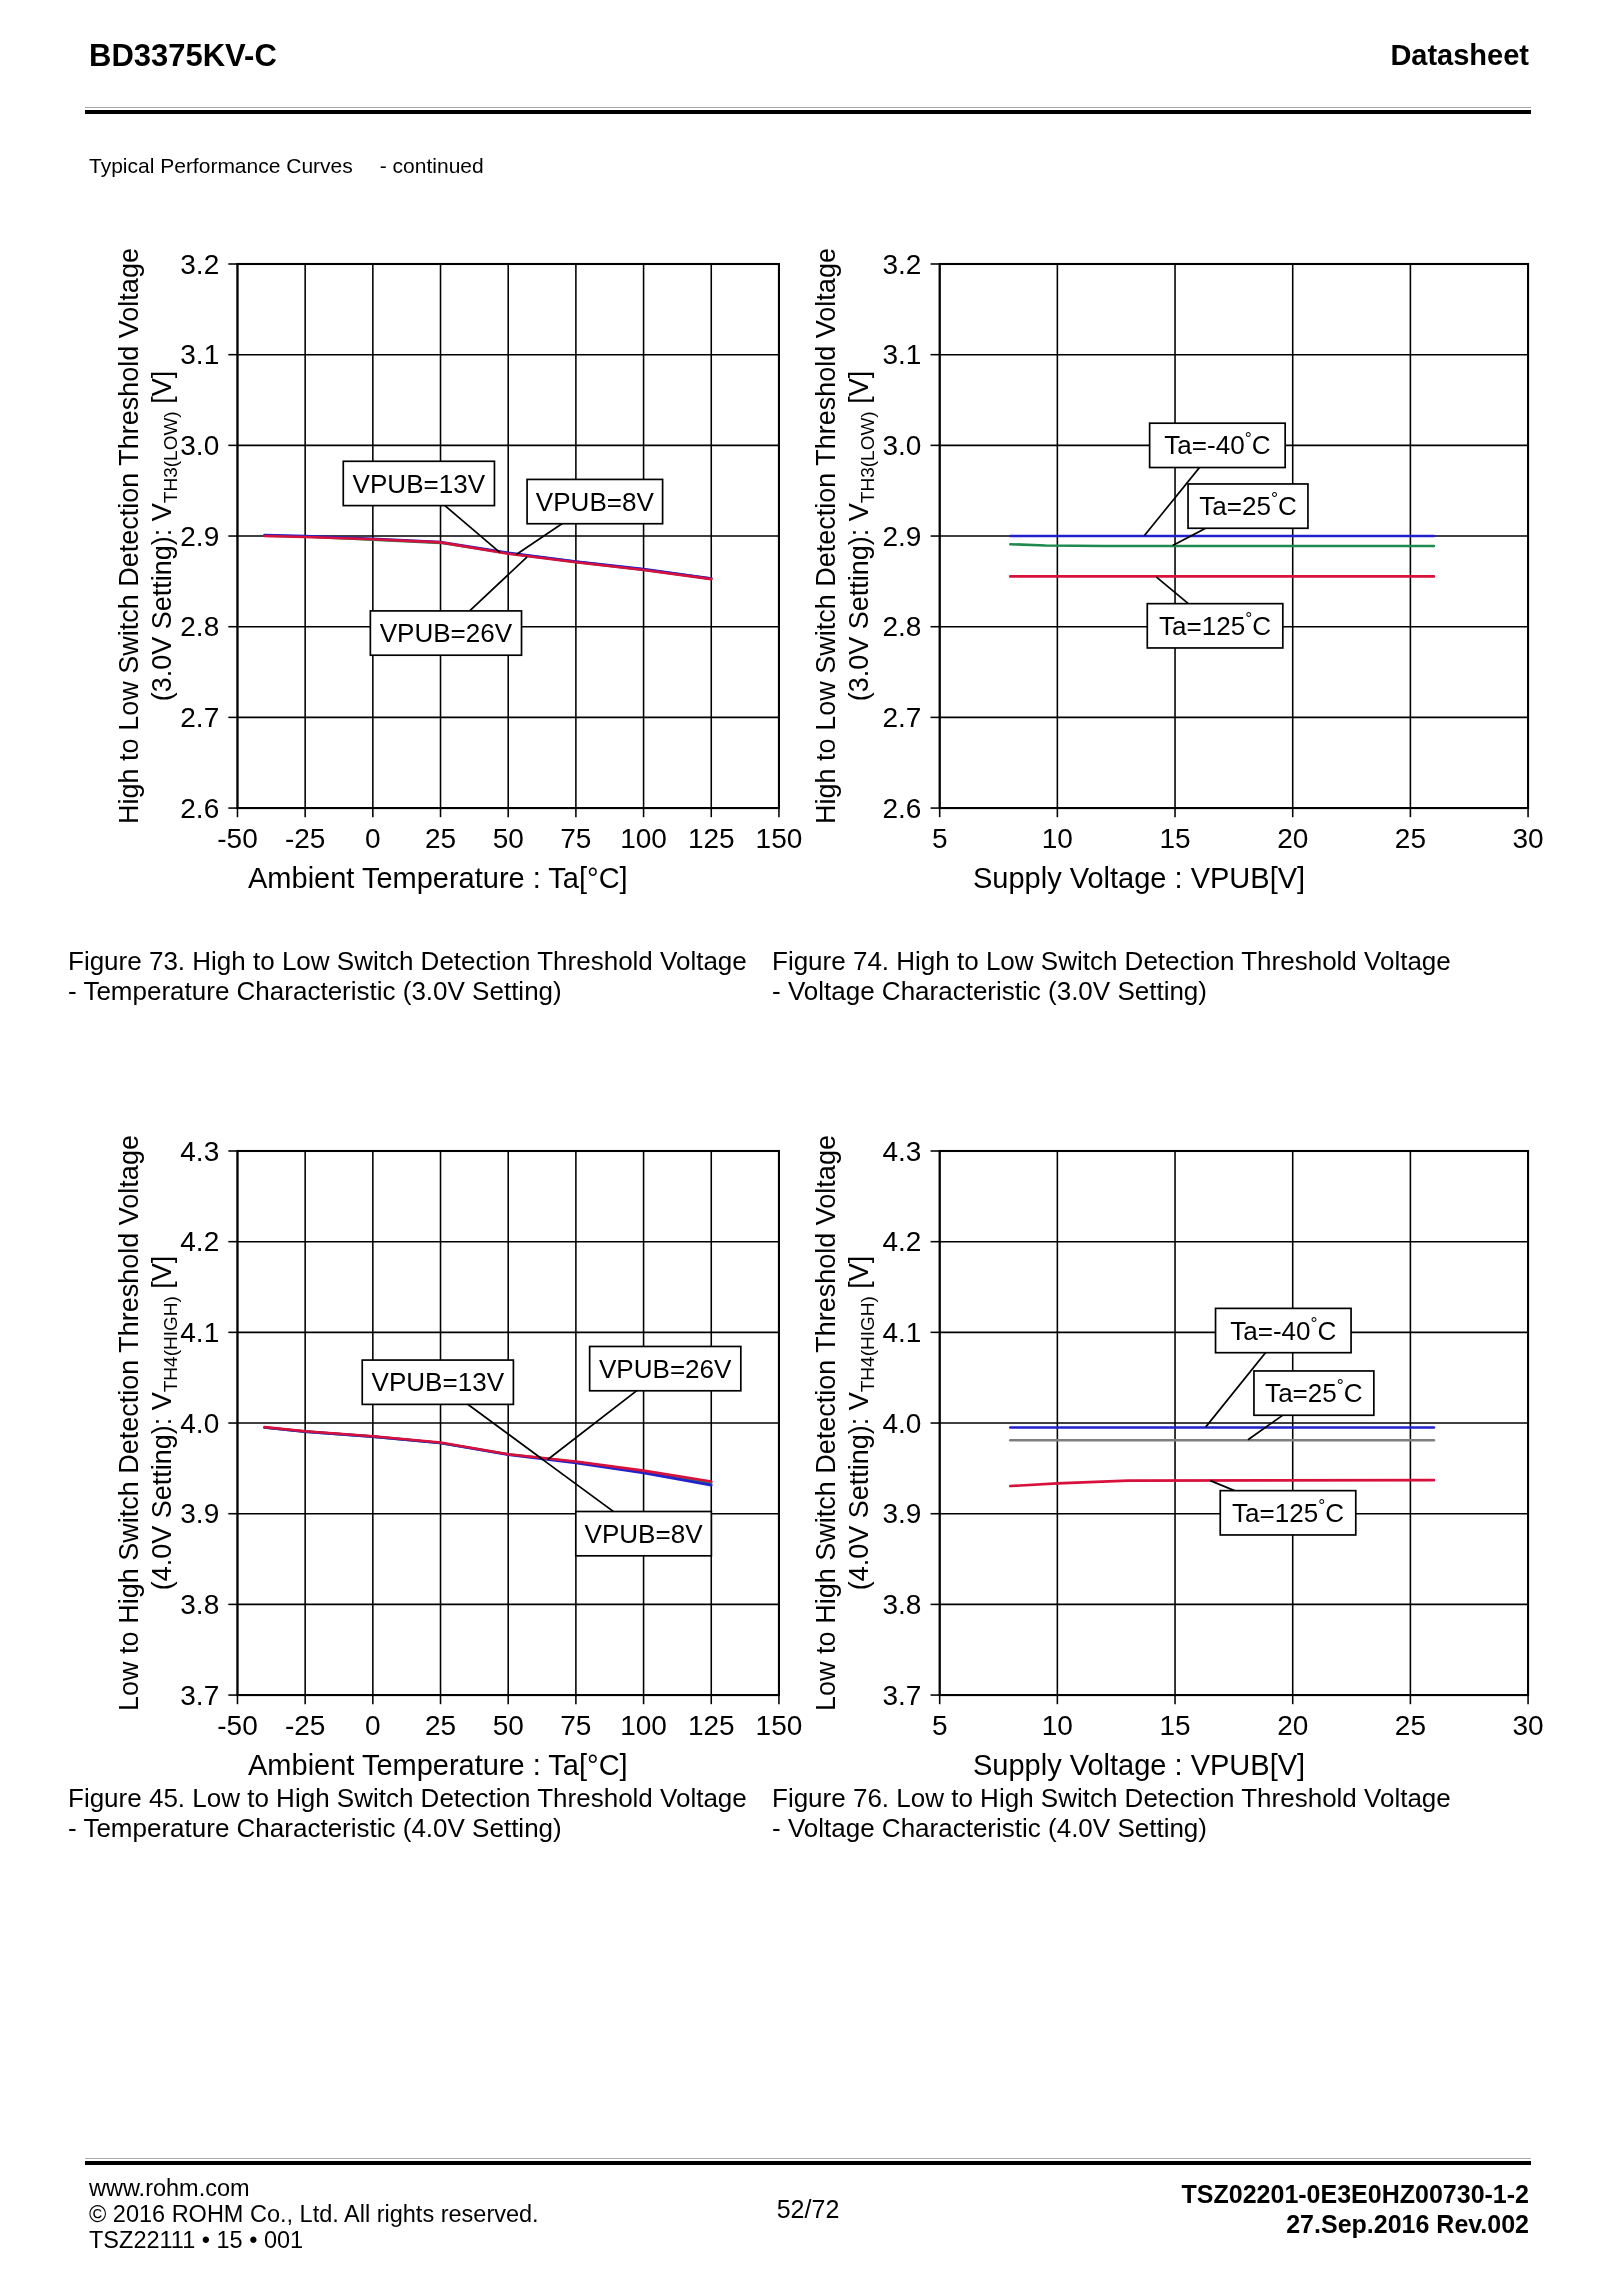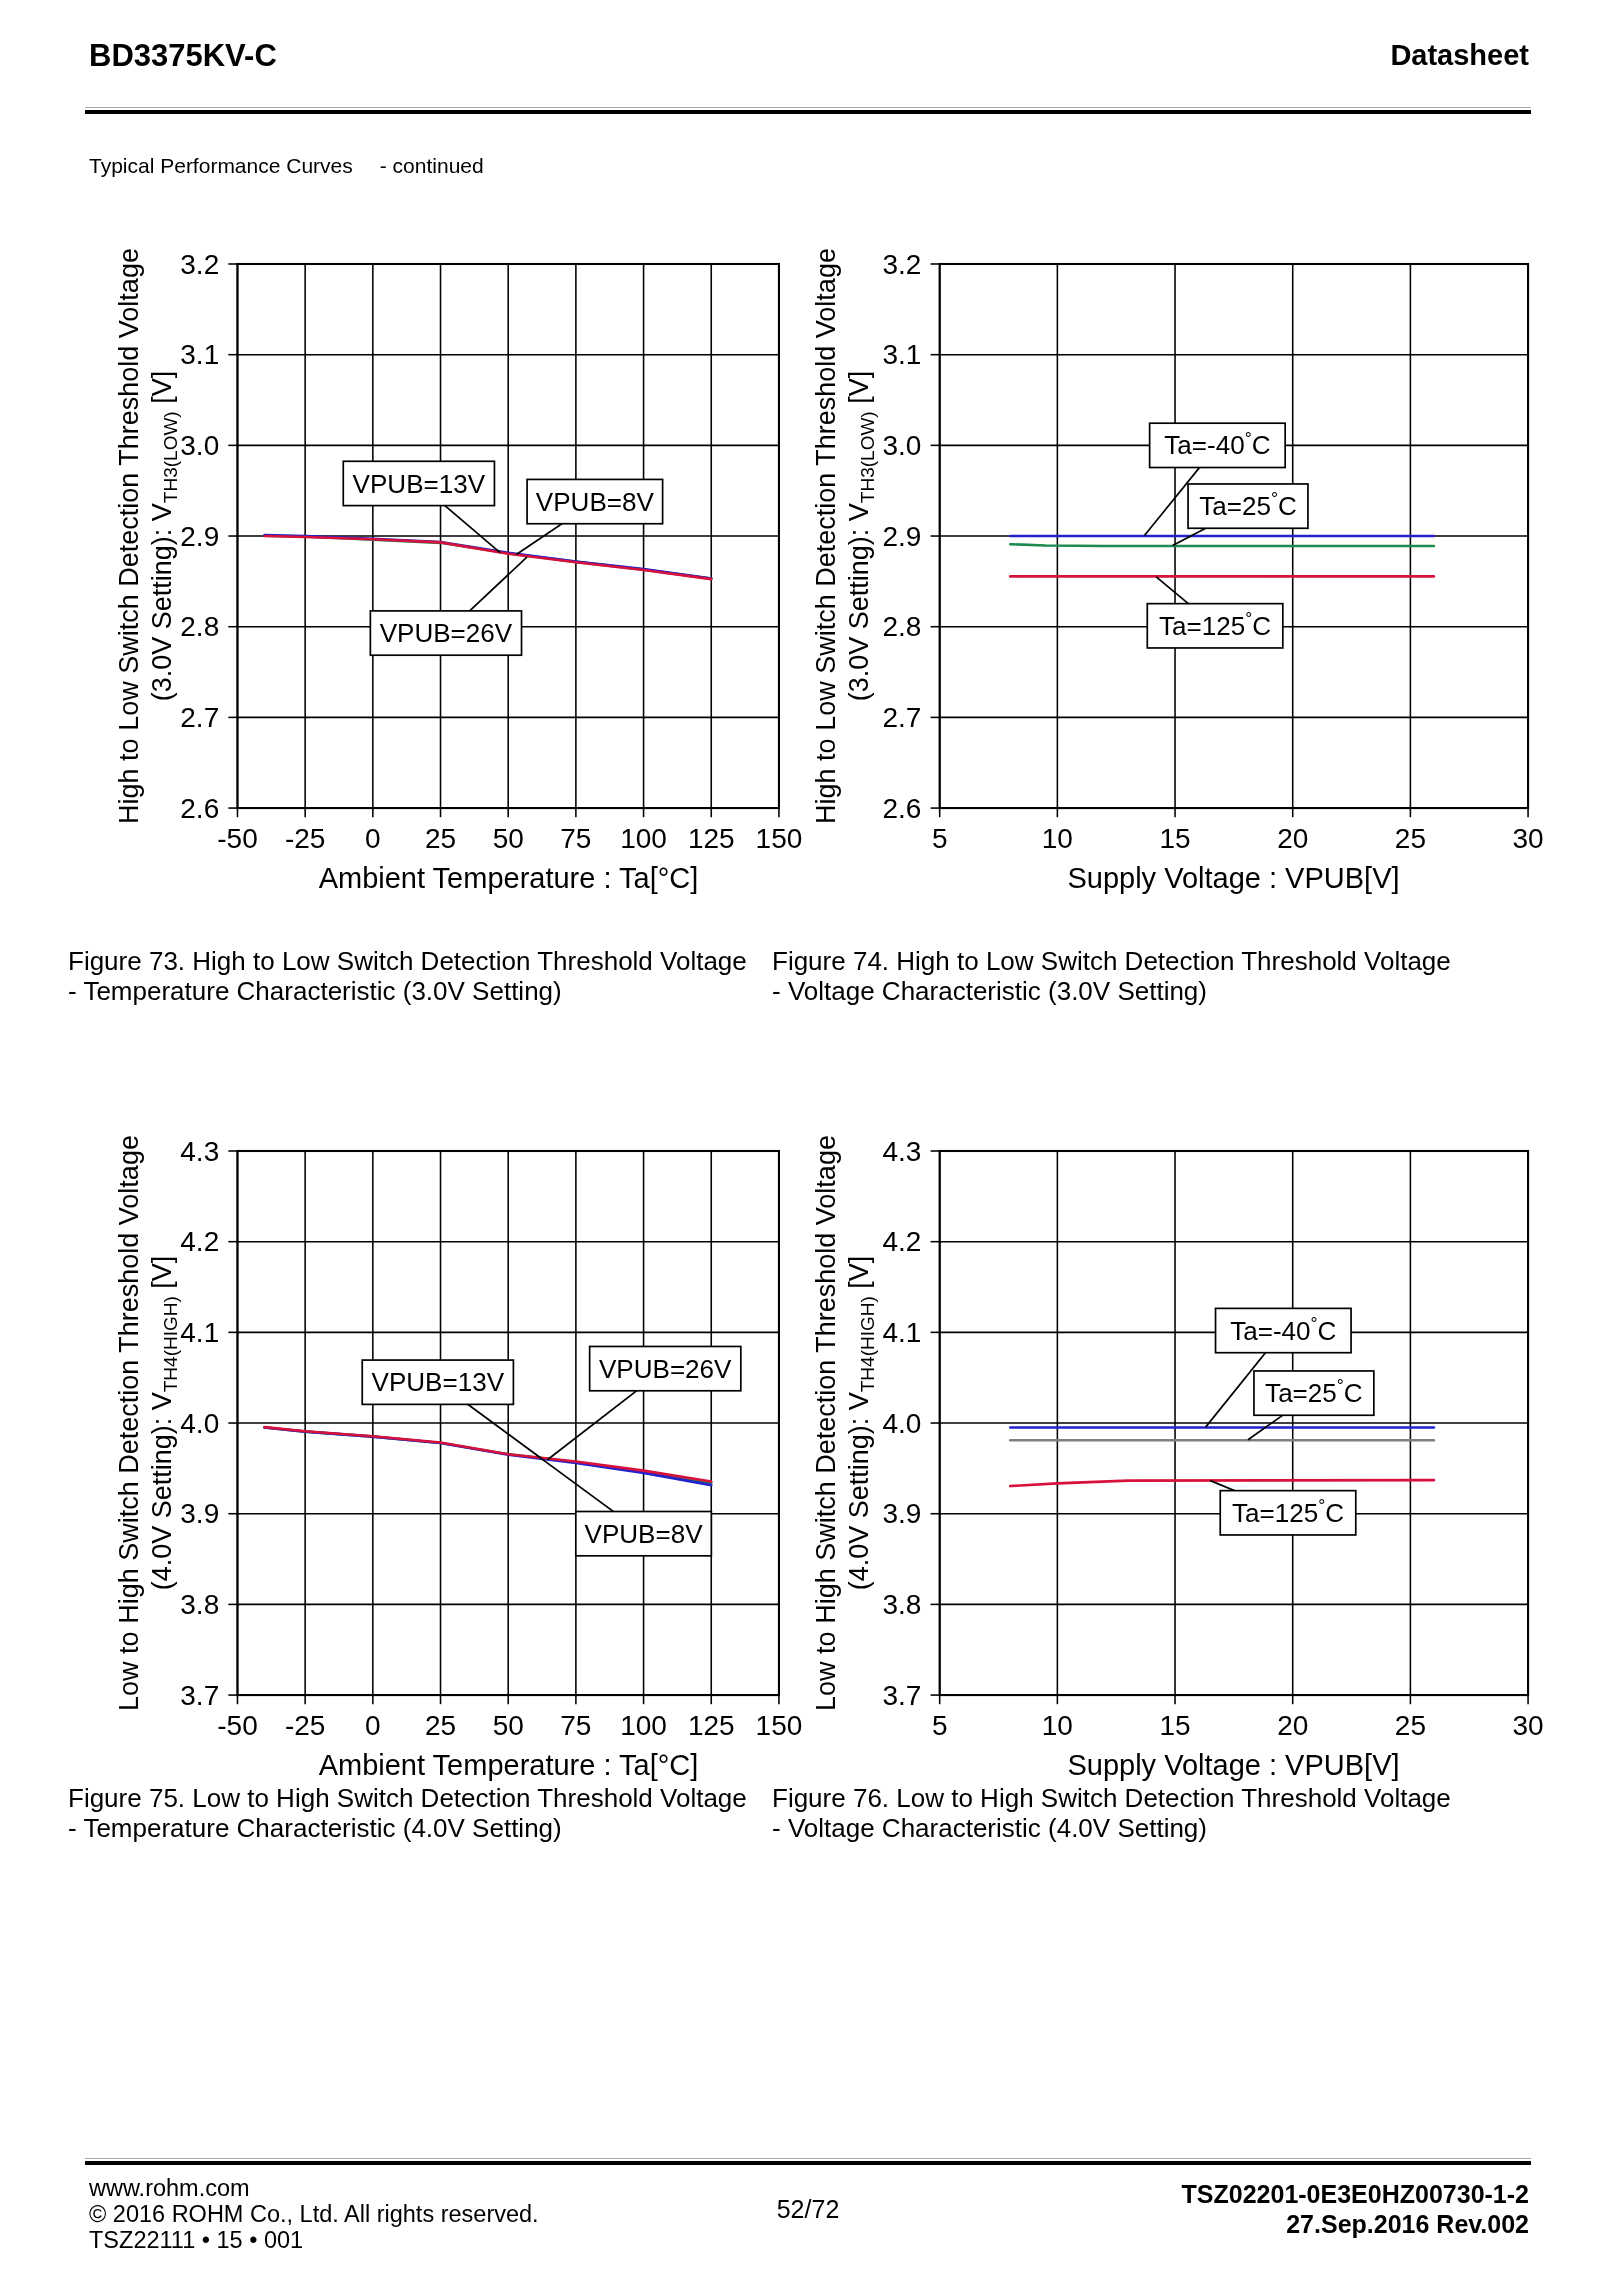--- a/index.html
+++ b/index.html
@@ -12,21 +12,21 @@
   .rule-thick{position:absolute;left:85px;width:1446px;height:3.9px;background:#000;}
   .sec{position:absolute;left:89px;top:154px;font-size:21px;font-weight:normal;}
   .sec .cont{margin-left:27px;}
   
   .fig{position:absolute;width:821px;height:665px;}
   svg.plot{position:absolute;left:0;top:0;overflow:visible;}
   svg text{font-family:"Liberation Sans", sans-serif;fill:#000;}
   .ylab{position:absolute;width:717px;height:34px;line-height:34px;text-align:center;
         font-size:27px;transform:rotate(-90deg);white-space:nowrap;}
   .ylab .sub{font-size:19px;vertical-align:sub;}
-  .xlab{position:absolute;width:521px;text-align:center;font-size:29px;}
+  .xlab{position:absolute;width:521px;text-align:left;font-size:29px;}
   .cap{position:absolute;width:808px;text-align:left;font-size:26px;}
   
   .ft{position:absolute;font-size:23.5px;line-height:26px;}
   .ftc{position:absolute;left:743px;top:2195px;width:130px;text-align:center;font-size:25px;}
   .ftr{position:absolute;right:87px;text-align:left;font-size:25px;font-weight:bold;}
 </style>
 </head>
 <body>
 
 <div class="page">
@@ -296,21 +296,21 @@
         <text x="214" y="745.8333333333337" text-anchor="end" font-size="43">3.8</text>
         <text x="214" y="606.666666666667" text-anchor="end" font-size="43">3.9</text>
         <text x="214" y="467.5" text-anchor="end" font-size="43">4.0</text>
         <text x="214" y="328.3333333333337" text-anchor="end" font-size="43">4.1</text>
         <text x="214" y="189.16666666666626" text-anchor="end" font-size="43">4.2</text>
         <text x="214" y="50" text-anchor="end" font-size="43">4.3</text>
       </svg>
     <div class="xlab" style="left:191px;top:621px;">Supply Voltage : VPUB[V]</div>
   </div>
 
-  <div class="cap" style="left:68px;top:1783px;">Figure 75. Low to High Switch Detection Threshold Voltage</div>
+  <div class="cap" style="left:68px;top:1783px;">Figure 45. Low to High Switch Detection Threshold Voltage</div>
   <div class="cap" style="left:68px;top:1813px;">- Temperature Characteristic (4.0V Setting)</div>
   <div class="cap" style="left:772px;top:1783px;">Figure 76. Low to High Switch Detection Threshold Voltage</div>
   <div class="cap" style="left:772px;top:1813px;">- Voltage Characteristic (4.0V Setting)</div>
 
   <div class="rule-thin" style="top:2158px;"></div>
   <div class="rule-thick" style="top:2161px;"></div>
   <div class="ft" style="left:89px;top:2175px;">www.rohm.com</div>
   <div class="ft" style="left:89px;top:2201px;">© 2016 ROHM Co., Ltd. All rights reserved.</div>
   <div class="ft" style="left:89px;top:2227px;">TSZ22111 • 15 • 001</div>
   <div class="ftc">52/72</div>

